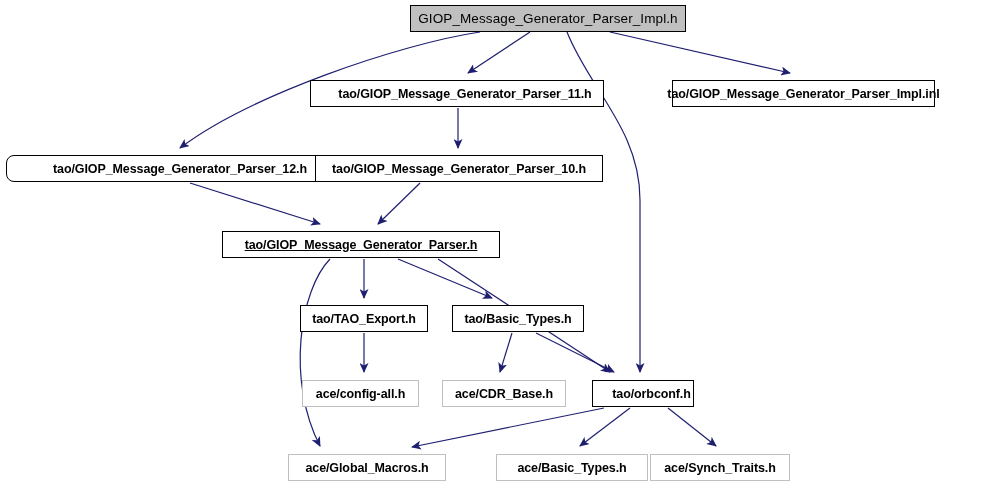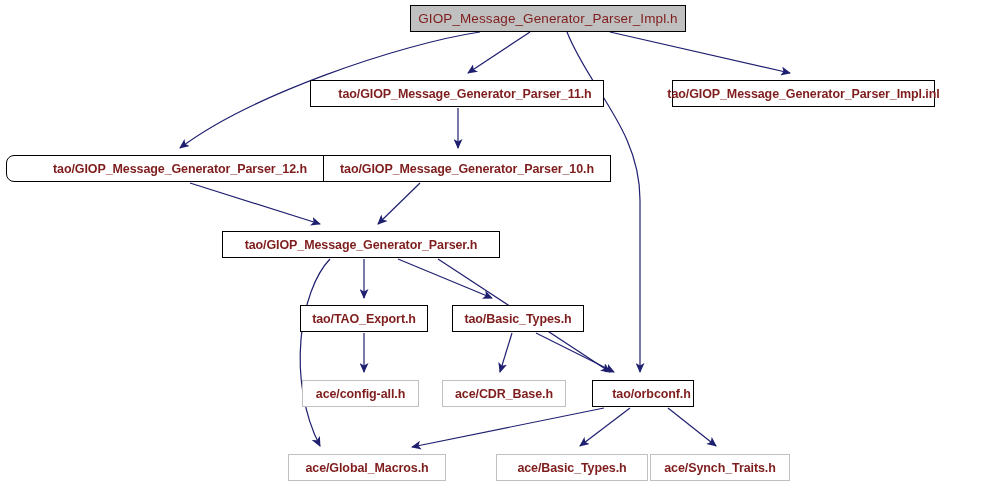--- a/index.html
+++ b/index.html
@@ -25,21 +25,21 @@
   }
   .graph-node {
     position: absolute;
     box-sizing: border-box;
     display: flex;
     align-items: center;
     justify-content: center;
     white-space: nowrap;
     background: #ffffff;
     border: 1px solid #c0c0c0;
-    color: #7f1d1d;
+    color: #000000;
     font-size: 12.5px;
     font-weight: bold;
     letter-spacing: -0.1px;
     height: 27px;
     cursor: pointer;
   }
   .graph-node.border-black {
     border: 1px solid #000000;
   }
   .graph-node.root-node {
@@ -92,24 +92,24 @@
       </div>
       <div class="graph-node border-black" style="left: 310px; top: 80px; width: 294px; padding-left: 16px;">
         <span class="node-label">tao/GIOP_Message_Generator_Parser_11.h</span>
       </div>
       <div class="graph-node border-black" style="left: 672px; top: 80px; width: 263px;">
         <span class="node-label">tao/GIOP_Message_Generator_Parser_Impl.inl</span>
       </div>
       <div class="graph-node border-black" style="left: 6px; top: 155px; width: 348px; border-radius: 8px;">
         <span class="node-label">tao/GIOP_Message_Generator_Parser_12.h</span>
       </div>
-      <div class="graph-node border-black" style="left: 315px; top: 155px; width: 288px; margin-left: 8px;">
+      <div class="graph-node border-black" style="left: 315px; top: 155px; width: 288px;">
         <span class="node-label">tao/GIOP_Message_Generator_Parser_10.h</span>
       </div>
-      <div class="graph-node border-black" style="left: 222px; top: 231px; width: 278px;">
+      <div class="graph-node border-black" style="left: 222px; top: 231px; width: 278px; text-decoration: underline;">
         <span class="node-label">tao/GIOP_Message_Generator_Parser.h</span>
       </div>
       <div class="graph-node border-black" style="left: 300px; top: 305px; width: 128px; align-items: center;">
         <span class="node-label">tao/TAO_Export.h</span>
       </div>
       <div class="graph-node border-black" style="left: 452px; top: 305px; width: 132px;">
         <span class="node-label">tao/Basic_Types.h</span>
       </div>
       <div class="graph-node" style="left: 302px; top: 380px; width: 117px;">
         <span class="node-label">ace/config-all.h</span>

